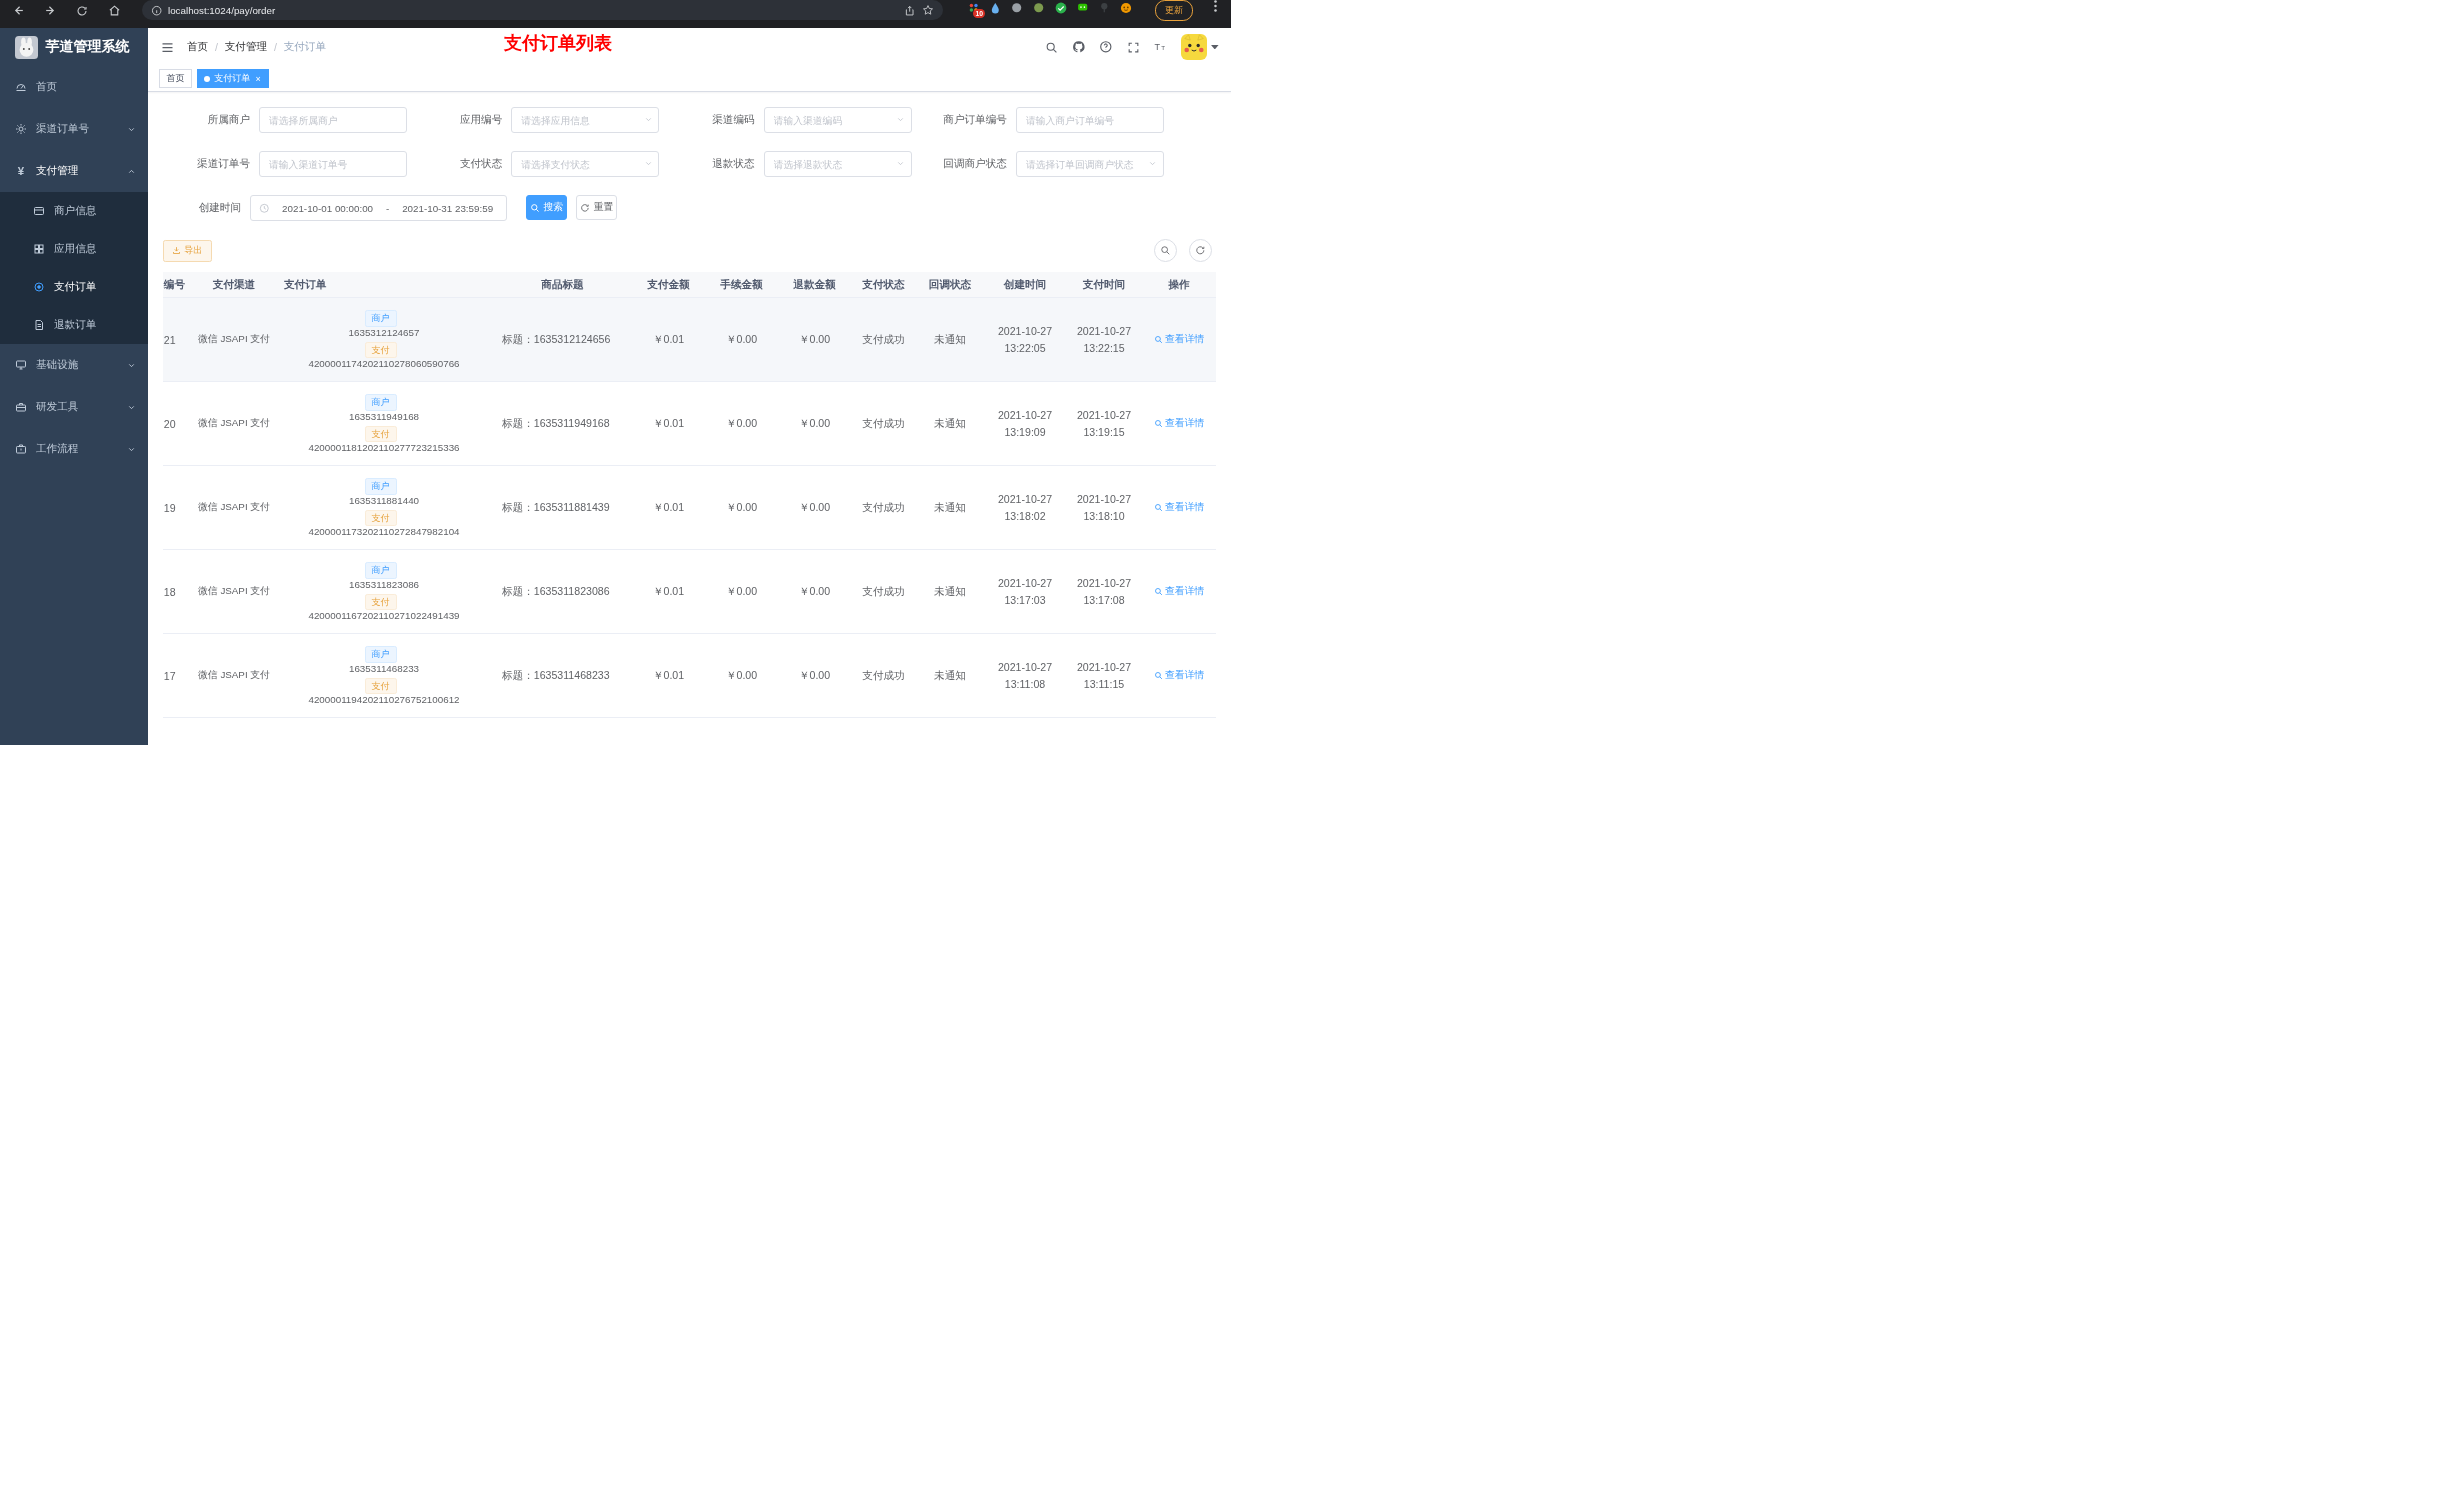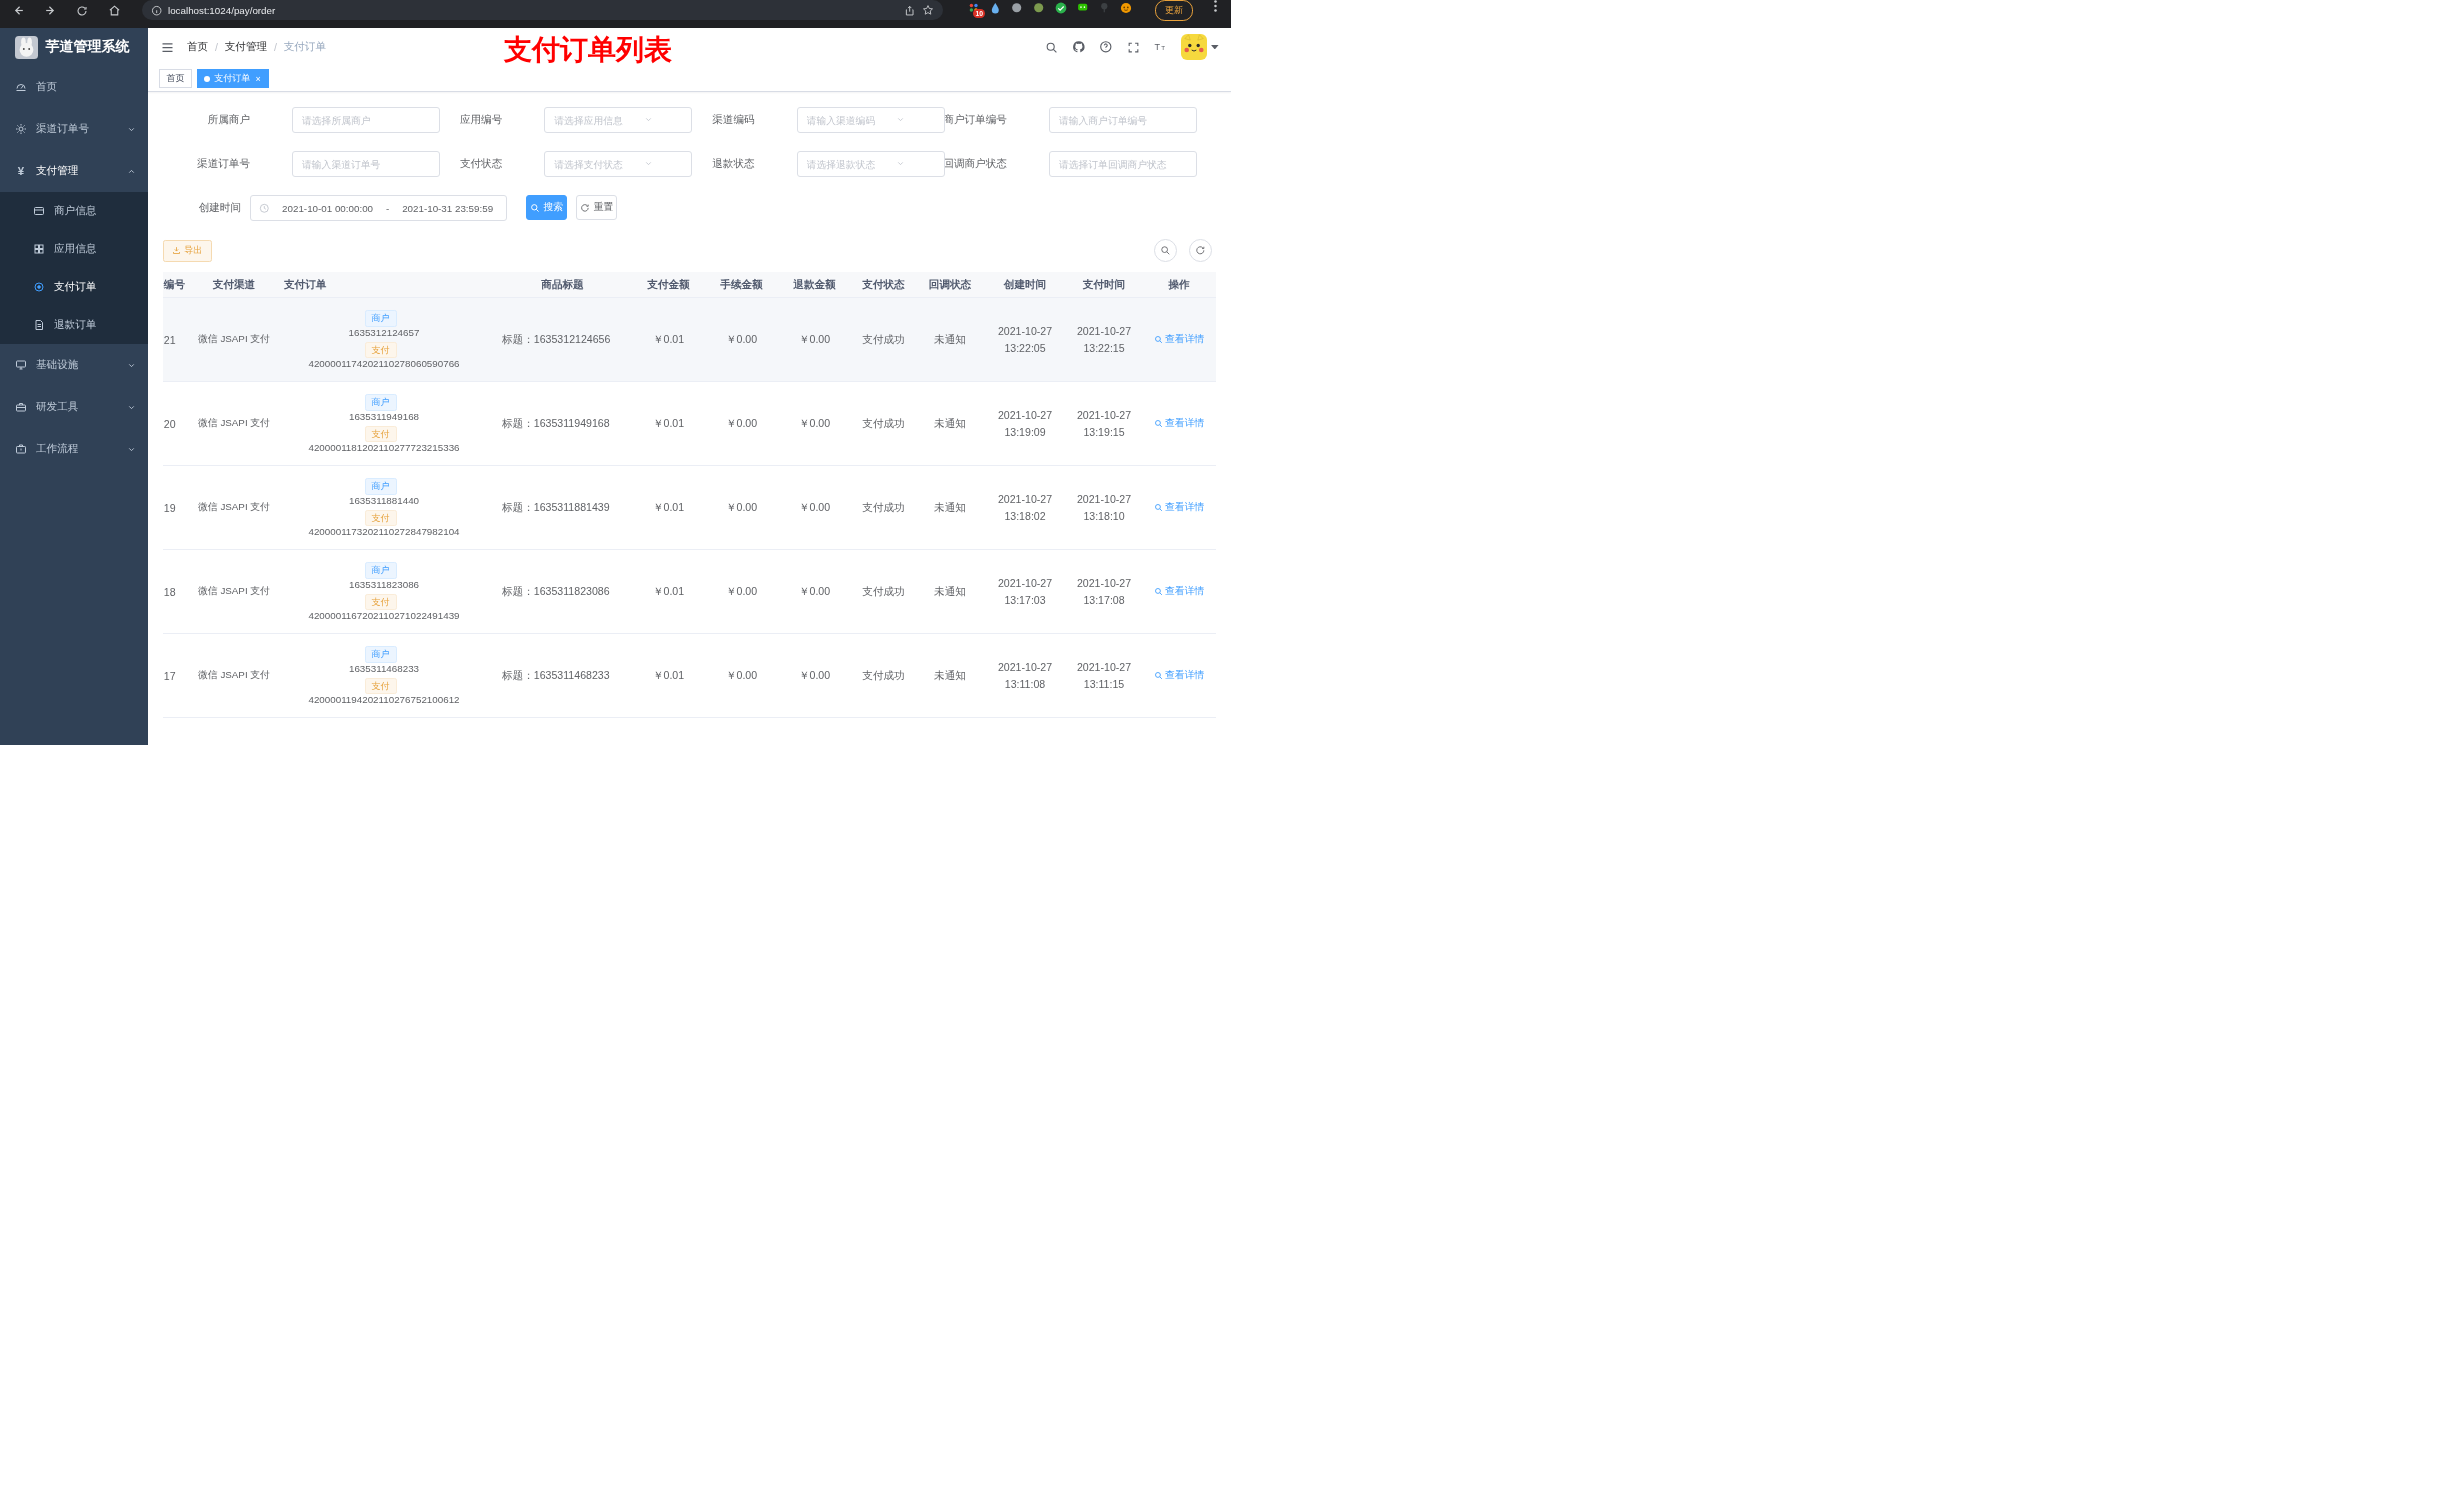--- a/index.html
+++ b/index.html
@@ -35,41 +35,41 @@
 
   .main { flex:1; display:flex; flex-direction:column; min-width:0; background:#fff; }
 
   
   .navbar { height:38px; display:flex; align-items:center; padding:0 12px; position:relative; background:#fff; }
   .hamburger { color:#5a5e66; margin-right:12px; cursor:pointer; }
   .breadcrumb { display:flex; align-items:center; gap:6.8px; font-size:10.6px; }
   .bc-item { color:#303133; }
   .bc-sep { color:#c0c4cc; }
   .bc-last { color:#97a8be; }
-  .annotation { position:absolute; left:356px; top:3px; font-size:28px; font-weight:bold; color:#ff0000; white-space:nowrap; }
+  .annotation { position:absolute; left:356px; top:3px; font-size:18px; font-weight:bold; color:#ff0000; white-space:nowrap; }
   .nav-right { margin-left:auto; display:flex; align-items:center; gap:13.6px; color:#5a5e66; }
   .nav-ic { width:13.6px; height:13.6px; display:flex; align-items:center; justify-content:center; cursor:pointer; }
   .avatar-wrap { display:flex; align-items:center; gap:4.5px; cursor:pointer; }
 
   
   .tags-bar { height:26px; border-bottom:0.8px solid #d8dce5; box-shadow:0 0.8px 2.3px rgba(0,21,41,.08); display:flex; align-items:center; padding:0 10.6px; gap:4.5px; background:#fff; position:relative; z-index:2; }
   .tab { height:19.7px; display:inline-flex; align-items:center; gap:3.8px; border:0.8px solid #d8dce5; background:#fff; color:#495060; padding:0 6.8px; font-size:9px; cursor:pointer; }
   .tab.active { background:#409eff; border-color:#409eff; color:#fff; }
   .tab-dot { width:6px; height:6px; border-radius:50%; background:#fff; }
   .tab-close { font-size:9px; margin-left:1.5px; }
 
   
   .content { flex:1; padding:15px; overflow:hidden; background:#fff; }
   .filter-row { display:flex; margin-bottom:18px; }
   .f-item { display:flex; align-items:center; width:244px; margin-right:8.3px; flex-shrink:0; }
   .f-item.wide { width:auto; }
   .f-label { flex:1; text-align:right; padding-right:9px; font-size:10.6px; color:#606266; white-space:nowrap; }
   .f-item.wide .f-label { flex:none; width:87px; }
   .f-control { width:148px; position:relative; }
-  .f-control input { width:100%; height:26px; border:0.8px solid #dcdfe6; border-radius:3px; padding:0 9px; font-size:9.8px; color:#606266; background:#fff; outline:none; font-family:inherit;margin-left:33px; }
+  .f-control input { width:100%; height:26px; border:0.8px solid #dcdfe6; border-radius:3px; padding:0 9px; font-size:9.8px; color:#606266; background:#fff; outline:none; font-family:inherit; }
   .f-control input::placeholder { color:#c0c4cc; }
   .f-control.has-arrow input { padding-right:29px; }
   .sel-arrow { position:absolute; right:6.8px; top:7.6px; color:#c0c4cc; pointer-events:none; }
   .daterange { width:257px; height:26px; border:0.8px solid #dcdfe6; border-radius:3px; display:flex; align-items:center; gap:7.6px; padding:0 7.6px; color:#606266; font-size:9.8px; }
   .daterange .dval { flex:1; text-align:center; white-space:nowrap; }
   .daterange .dsep { color:#606266; }
   .clock { color:#c0c4cc; }
 
   .btn { height:25px; border-radius:3px; font-size:9.8px; padding:0 3px; display:inline-flex; align-items:center; gap:3.8px; cursor:pointer; white-space:nowrap; }
   .btn-primary { background:#409eff; border:0.8px solid #409eff; color:#fff; margin-left:10.6px; }

